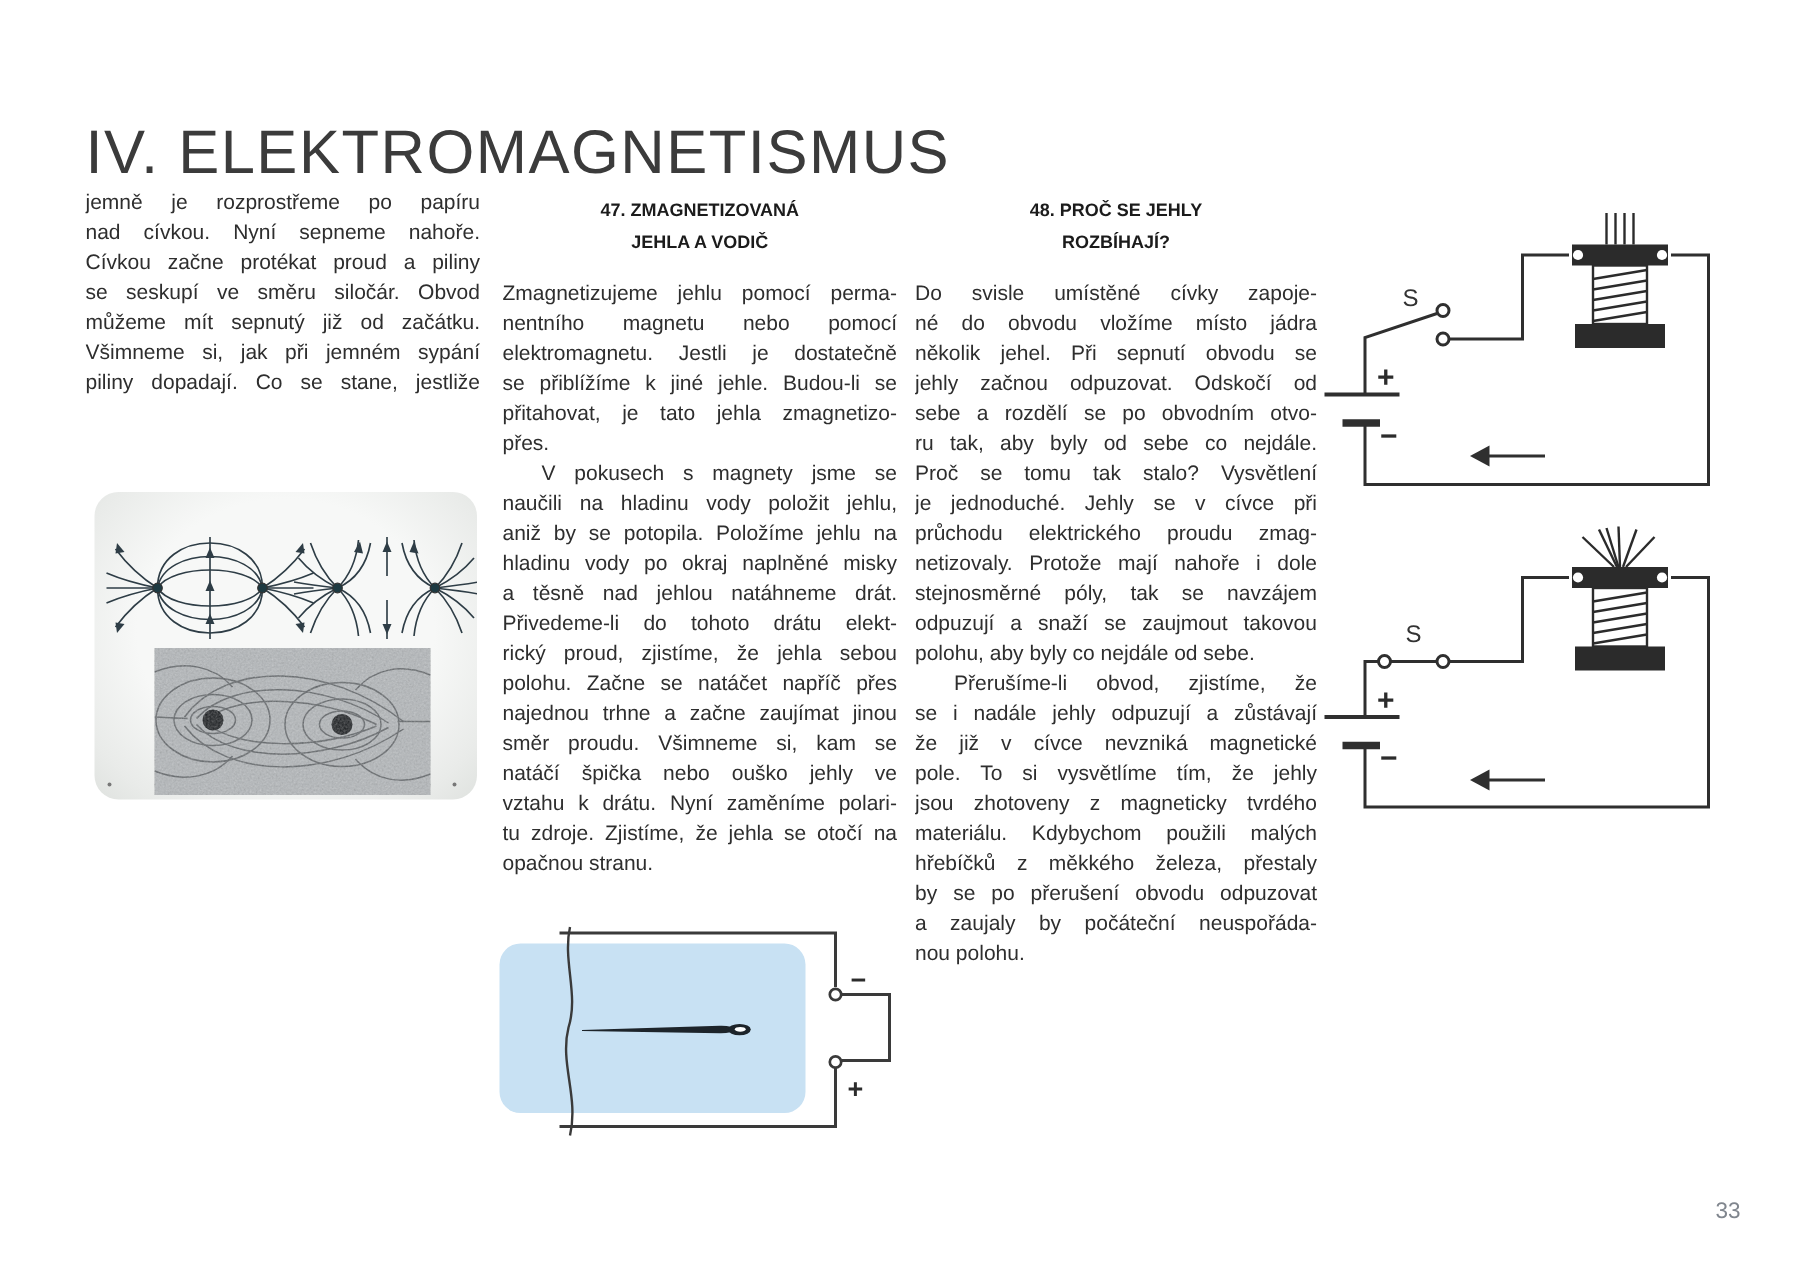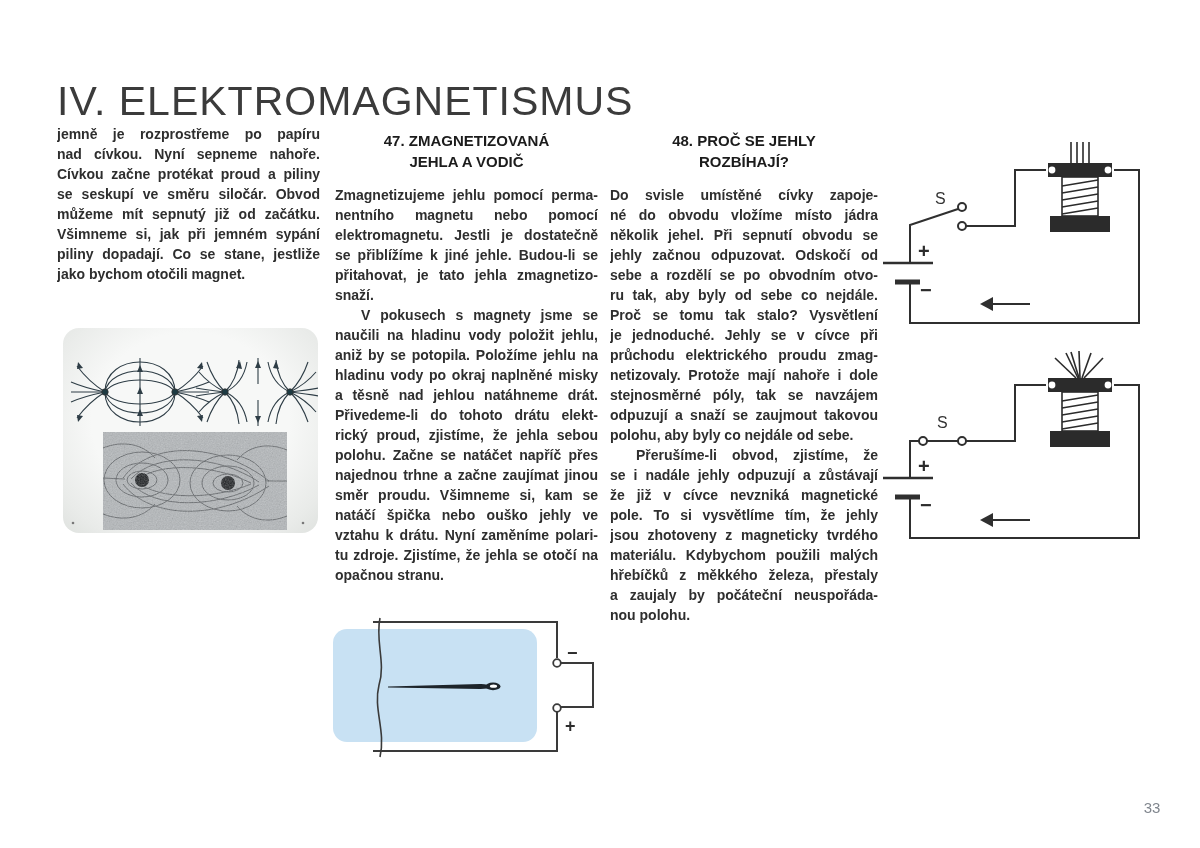--- a/index.html
+++ b/index.html
@@ -5,25 +5,25 @@
   html,body{margin:0;padding:0;}
   body{
     width:1200px;height:848px;position:relative;overflow:hidden;
     background:#ffffff;color:#2e2e2e;
     font-family:"Liberation Sans", sans-serif;
   }
   .abs{position:absolute;}
   .page-title{
     font-size:41px;font-weight:400;letter-spacing:1px;color:#3b3b3b;white-space:nowrap;margin-top:16px;
   }
-  .body-col{font-size:14px;line-height:20px;font-weight:bold;}
+  .body-col{font-size:14px;line-height:20px;}
   .line{text-align:justify;text-align-last:justify;height:20px;overflow:hidden;}
   .line.last{text-align-last:left;}
   .line.ind{text-indent:26px;}
-  .art-heading{font-size:15px;font-weight:bold;line-height:21px;text-align:center;color:#1b1b1b;}
+  .art-heading{font-size:12px;font-weight:bold;line-height:21px;text-align:center;color:#1b1b1b;}
   .pageno{font-size:15px;color:#80868e;text-align:center;width:40px;}
   .fig-card{
     border-radius:16px;
     background:radial-gradient(ellipse at 50% 45%, #f7f8f7 55%, #e9ebe9 85%, #dfe2df 100%);
   }
   svg{display:block;}
   svg text{font-family:"Liberation Sans", sans-serif;}
   .sw-label{font-size:16px;fill:#333;}
   .pole-label{font-size:20px;font-weight:bold;fill:#2c2c2c;}
   .pole-label-sm{font-size:18px;font-weight:bold;fill:#2c2c2c;}
@@ -34,21 +34,20 @@
 <div class="abs page-title" style="left:57px;top:62px;">IV. ELEKTROMAGNETISMUS</div>
 
 <div class="abs body-col" style="left:57px;top:124px;width:263px;">
     <div class="line">jemně je rozprostřeme po papíru</div>
     <div class="line">nad cívkou. Nyní sepneme nahoře.</div>
     <div class="line">Cívkou začne protékat proud a piliny</div>
     <div class="line">se seskupí ve směru siločár. Obvod</div>
     <div class="line">můžeme mít sepnutý již od začátku.</div>
     <div class="line">Všimneme si, jak při jemném sypání</div>
     <div class="line">piliny dopadají. Co se stane, jestliže</div>
-    <div class="line last">jako bychom otočili magnet.</div>
   </div>
 
 <div class="abs fig-card" style="left:63px;top:328px;width:255px;height:205px;">
   <svg width="255" height="205" viewBox="0 0 255 205">
     <defs>
       <clipPath id="photoClip">
           <rect x="40" y="104" width="184" height="98"></rect>
         </clipPath>
       <filter id="grain" x="0" y="0" width="100%" height="100%">
         <feTurbulence type="fractalNoise" baseFrequency="0.75" numOctaves="2" stitchTiles="stitch"></feTurbulence>
@@ -154,21 +153,21 @@
   <div>47. ZMAGNETIZOVANÁ</div>
   <div>JEHLA A VODIČ</div>
 </div>
 <div class="abs body-col" style="left:335px;top:185px;width:263px;">
   <div>
       <div class="line">Zmagnetizujeme jehlu pomocí perma-</div>
       <div class="line">nentního magnetu nebo pomocí</div>
       <div class="line">elektromagnetu. Jestli je dostatečně</div>
       <div class="line">se přiblížíme k jiné jehle. Budou-li se</div>
       <div class="line">přitahovat, je tato jehla zmagnetizo-</div>
-      <div class="line last">snaží.</div>
+      <div class="line last">přes.</div>
     </div>
   <div>
       <div class="line ind">V pokusech s magnety jsme se</div>
       <div class="line">naučili na hladinu vody položit jehlu,</div>
       <div class="line">aniž by se potopila. Položíme jehlu na</div>
       <div class="line">hladinu vody po okraj naplněné misky</div>
       <div class="line">a těsně nad jehlou natáhneme drát.</div>
       <div class="line">Přivedeme-li do tohoto drátu elekt-</div>
       <div class="line">rický proud, zjistíme, že jehla sebou</div>
       <div class="line">polohu. Začne se natáčet napříč přes</div>
@@ -223,20 +222,21 @@
       <div class="line last">polohu, aby byly co nejdále od sebe.</div>
     </div>
   <div>
       <div class="line ind">Přerušíme-li obvod, zjistíme, že</div>
       <div class="line">se i nadále jehly odpuzují a zůstávají</div>
       <div class="line">že již v cívce nevzniká magnetické</div>
       <div class="line">pole. To si vysvětlíme tím, že jehly</div>
       <div class="line">jsou zhotoveny z magneticky tvrdého</div>
       <div class="line">materiálu. Kdybychom použili malých</div>
       <div class="line">hřebíčků z měkkého železa, přestaly</div>
+      <div class="line">by se po přerušení obvodu odpuzovat</div>
       <div class="line">a zaujaly by počáteční neuspořáda-</div>
       <div class="line last">nou polohu.</div>
     </div>
 </div>
 
 <div class="abs" style="left:880px;top:130px;">
   <svg width="300" height="200" viewBox="0 0 300 200">
     <g stroke="#2f2f2f" stroke-width="2" fill="none">
       <polyline points="30,133 30,95 78,79"></polyline>
       <polyline points="86,96 135,96 135,40 166,40"></polyline>

